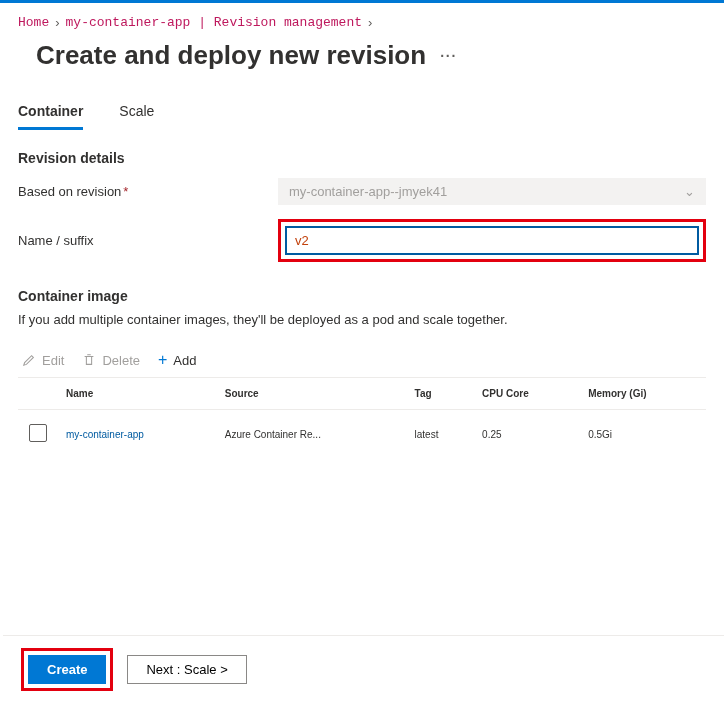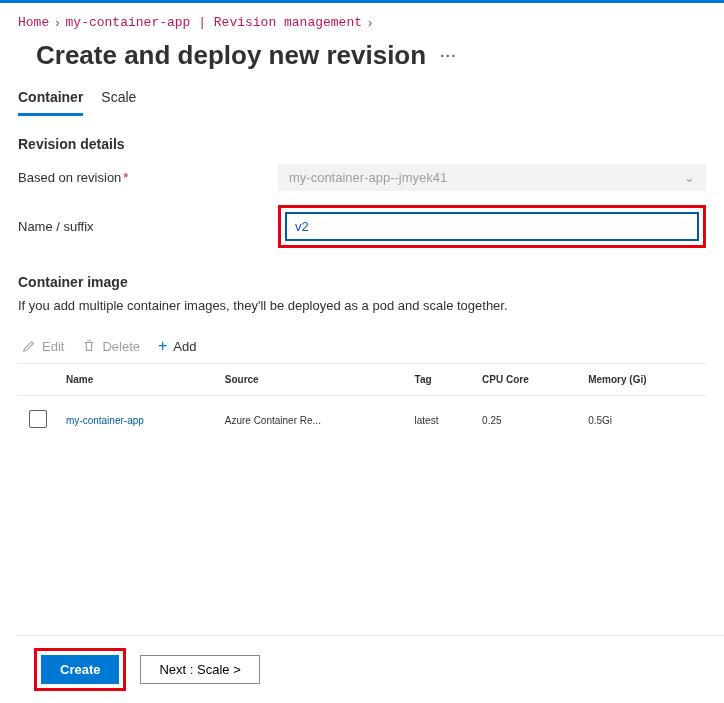--- a/index.html
+++ b/index.html
@@ -29,22 +29,22 @@
       color: #323130;
       margin-bottom: 4px;
       display: flex;
       align-items: center;
       gap: 14px;
       margin-left: 18px;
     }
     .ellipsis { font-size: 14px; color: #605e5c; letter-spacing: 1px; cursor: pointer; }
     .tabs {
       display: flex;
-      gap: 18px;
-      margin-top: 12px;
+      gap: 36px;
+      margin-top: 26px;
       border-bottom: 0;
     }
     .tab {
       font-size: 14px;
       padding: 6px 0 8px 0;
       color: #323130;
       cursor: pointer;
       border-bottom: 3px solid transparent;
     }
     .tab.active { border-bottom-color: #0078d4; font-weight: 600; }
@@ -80,21 +80,21 @@
     .select-disabled .chev { color: #a19f9d; }
     .highlight-box {
       border: 3px solid #e3000f;
       padding: 4px;
     }
     .name-input {
       width: 100%;
       border: 2px solid #005ba1;
       padding: 5px 8px;
       font-size: 13px;
-      color: #1d4ed8;
+      color: #c2410c;
       outline: none;
     }
     .sec2-title {
       font-weight: 600;
       font-size: 14px;
       margin-top: 26px;
       margin-bottom: 8px;
     }
     .desc { font-size: 13px; color: #323130; margin-bottom: 16px; }
     .toolbar {
@@ -129,21 +129,21 @@
     .chk-cell { width: 40px; text-align: center; }
     .chk {
       width: 18px; height: 18px;
       border: 1px solid #605e5c;
       border-radius: 2px;
       display: inline-block;
       cursor: pointer;
     }
     .footer {
       position: absolute;
-      left: 16px; right: 0; bottom: 0;
+      left: 3px; right: 0; bottom: 0;
       border-top: 1px solid #edebe9;
       padding: 12px 18px;
       display: flex;
       align-items: center;
       gap: 14px;
     }
     .btn {
       padding: 6px 18px;
       font-size: 13px;
       border: 1px solid #8a8886;

